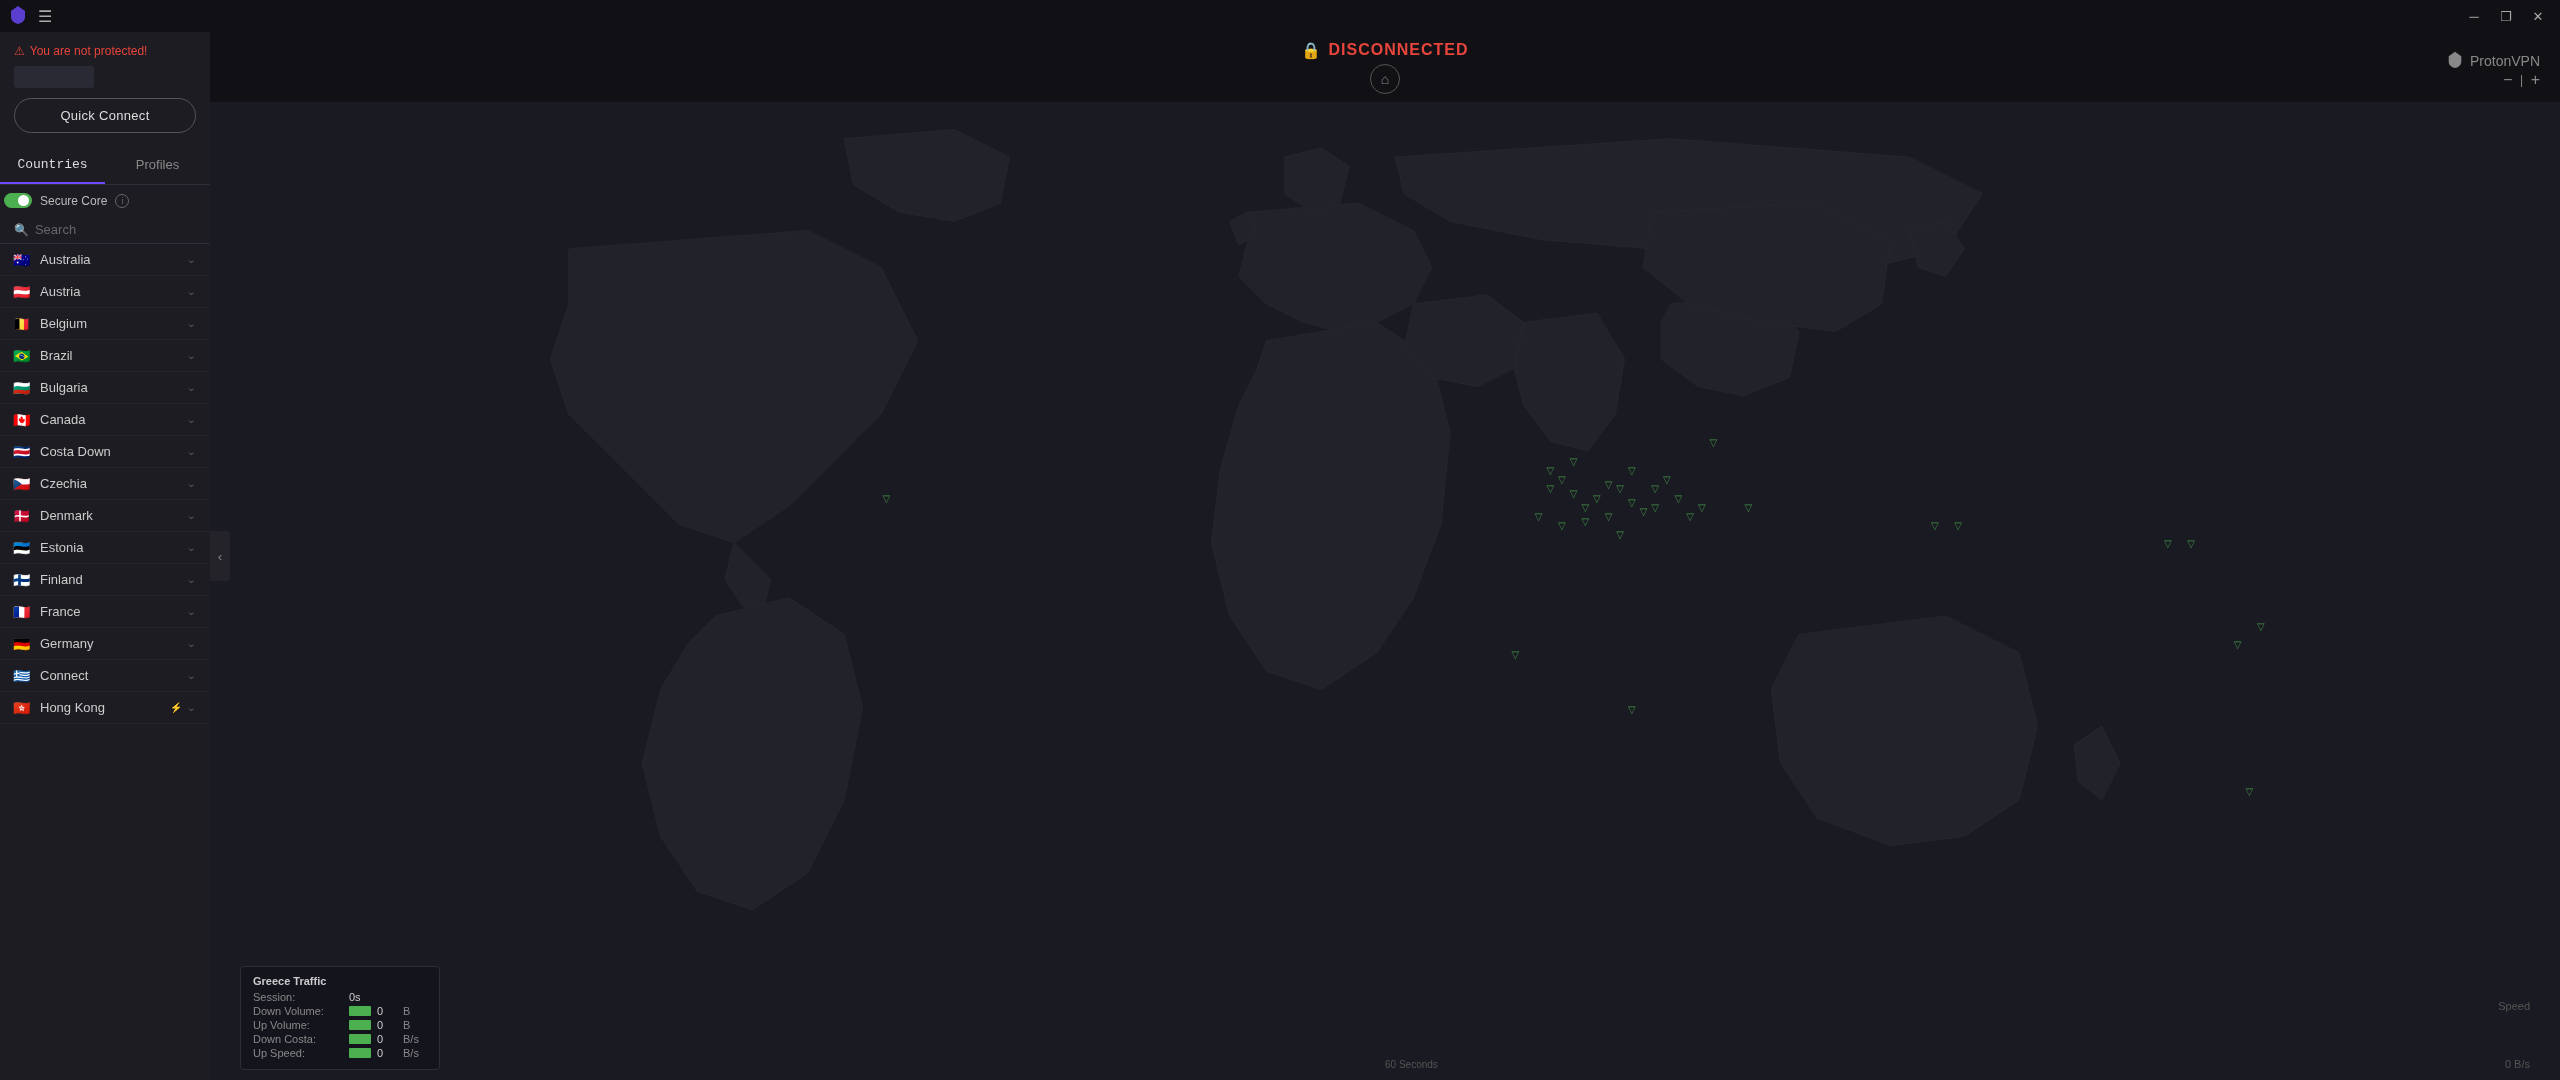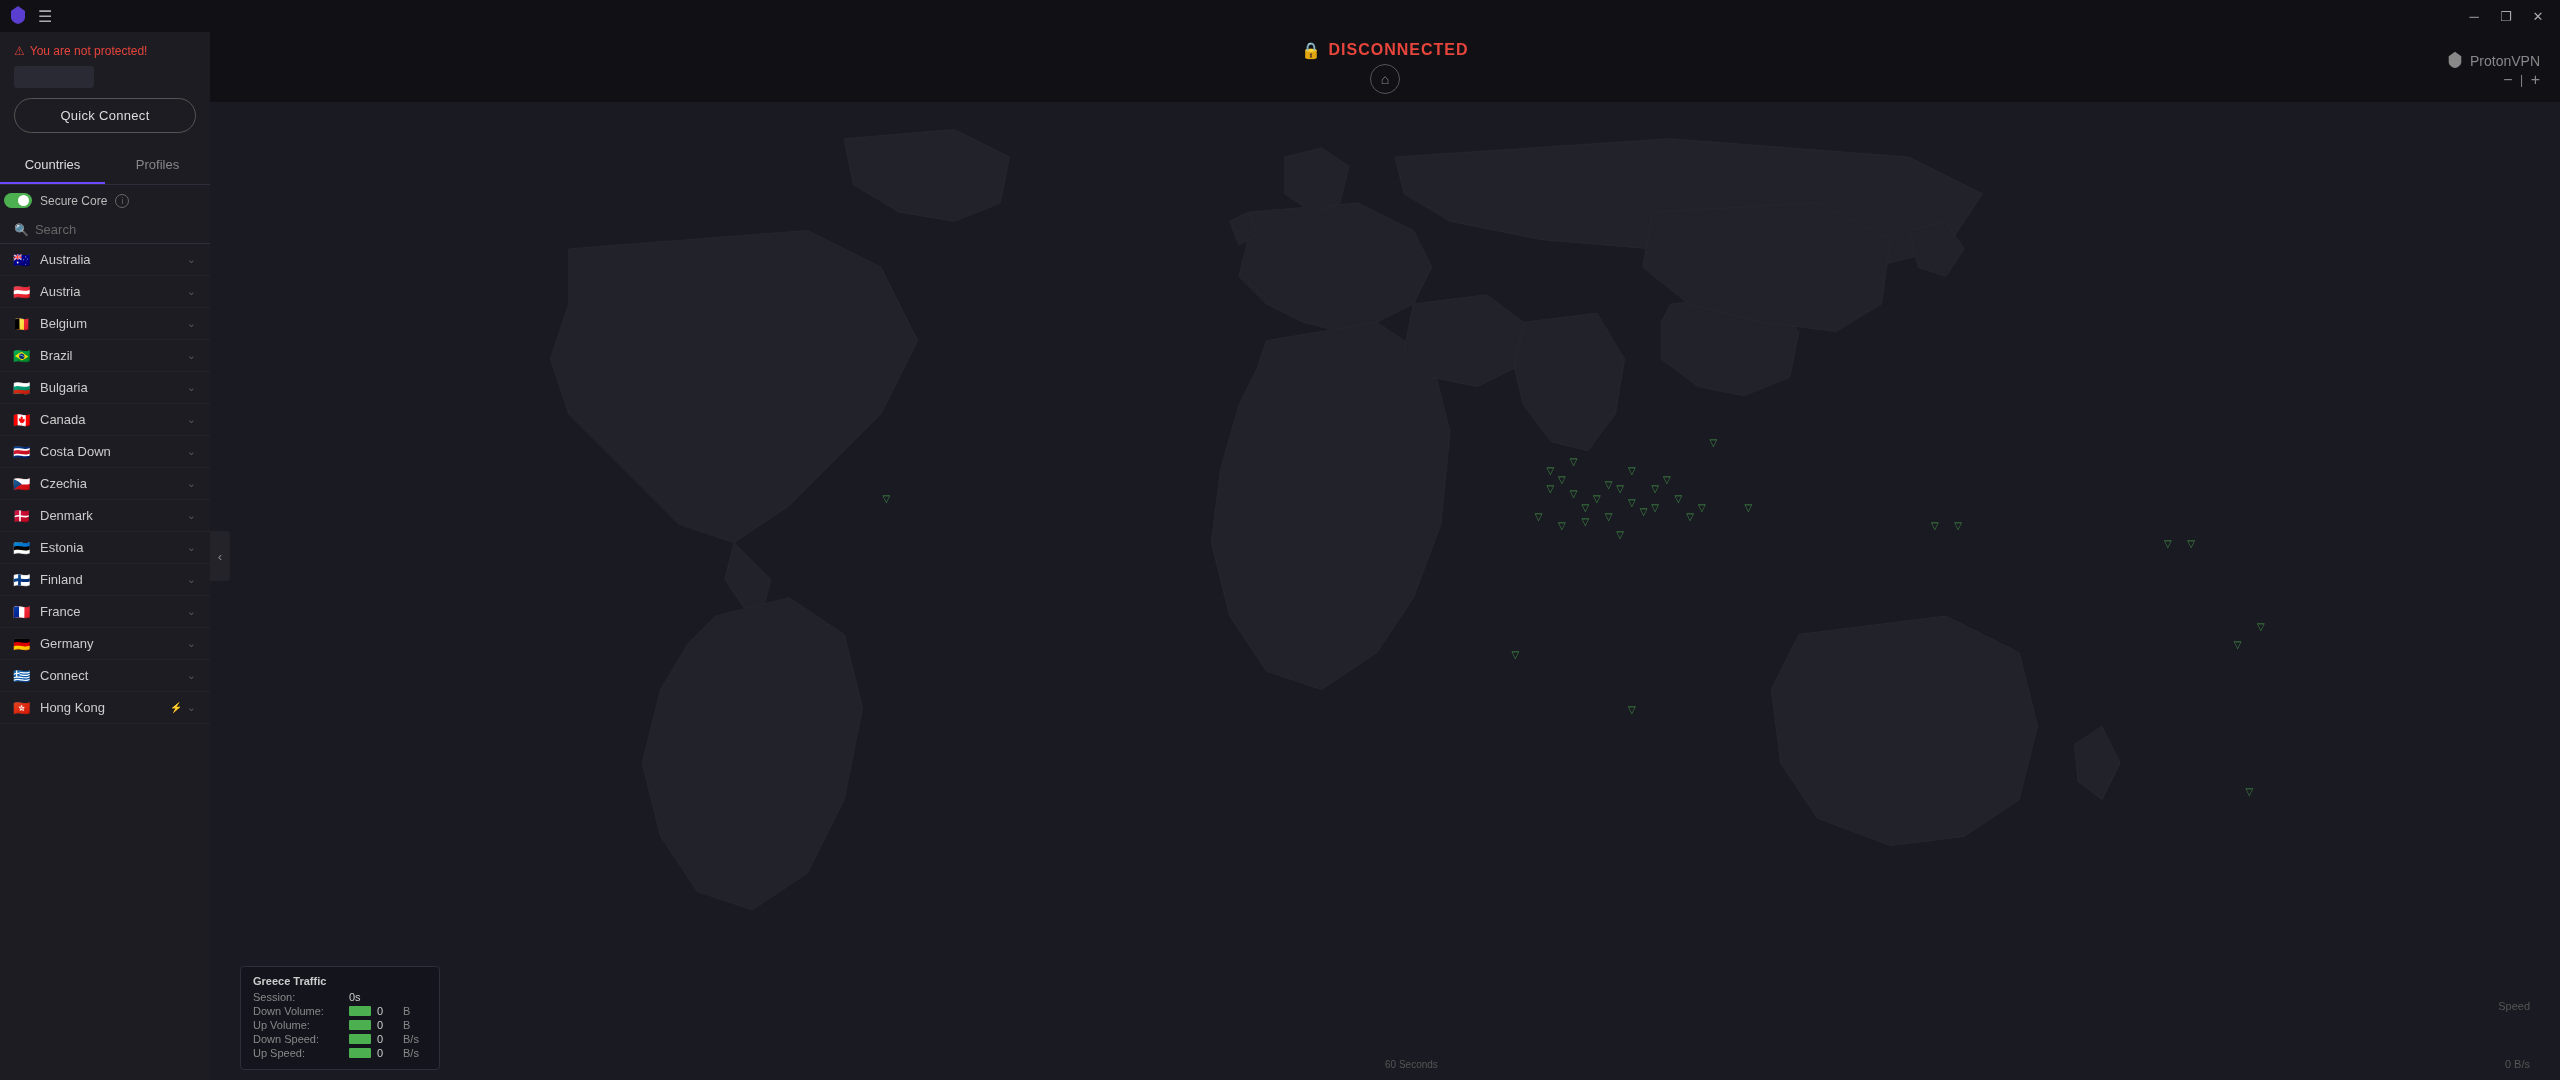--- a/index.html
+++ b/index.html
@@ -120,20 +120,21 @@
       text-align: center;
       padding: 10px 0;
       font-size: 13px;
       cursor: pointer;
       color: #888;
       border-bottom: 2px solid transparent;
     }
     .tab.active {
       color: #ddd;
       border-bottom-color: #6d4aff;
+      font-family: Liberation Mono, monospace;
     }
 
     .secure-core-row {
       display: flex;
       align-items: center;
       gap: 8px;
       padding: 8px 4px;
       flex-shrink: 0;
     }
     .toggle {
@@ -675,21 +676,21 @@
         <span class="session-value">0</span>
         <span>B</span>
       </div>
       <div class="session-row">
         <span class="session-label">Up Volume:</span>
         <div class="speed-bar-zero"></div>
         <span class="session-value">0</span>
         <span>B</span>
       </div>
       <div class="session-row">
-        <span class="session-label">Down Speed:</span>
+        <span class="session-label">Down Costa:</span>
         <div class="speed-bar"></div>
         <span class="session-value">0</span>
         <span>B/s</span>
       </div>
       <div class="session-row">
         <span class="session-label">Up Speed:</span>
         <div class="speed-bar"></div>
         <span class="session-value">0</span>
         <span>B/s</span>
       </div>

